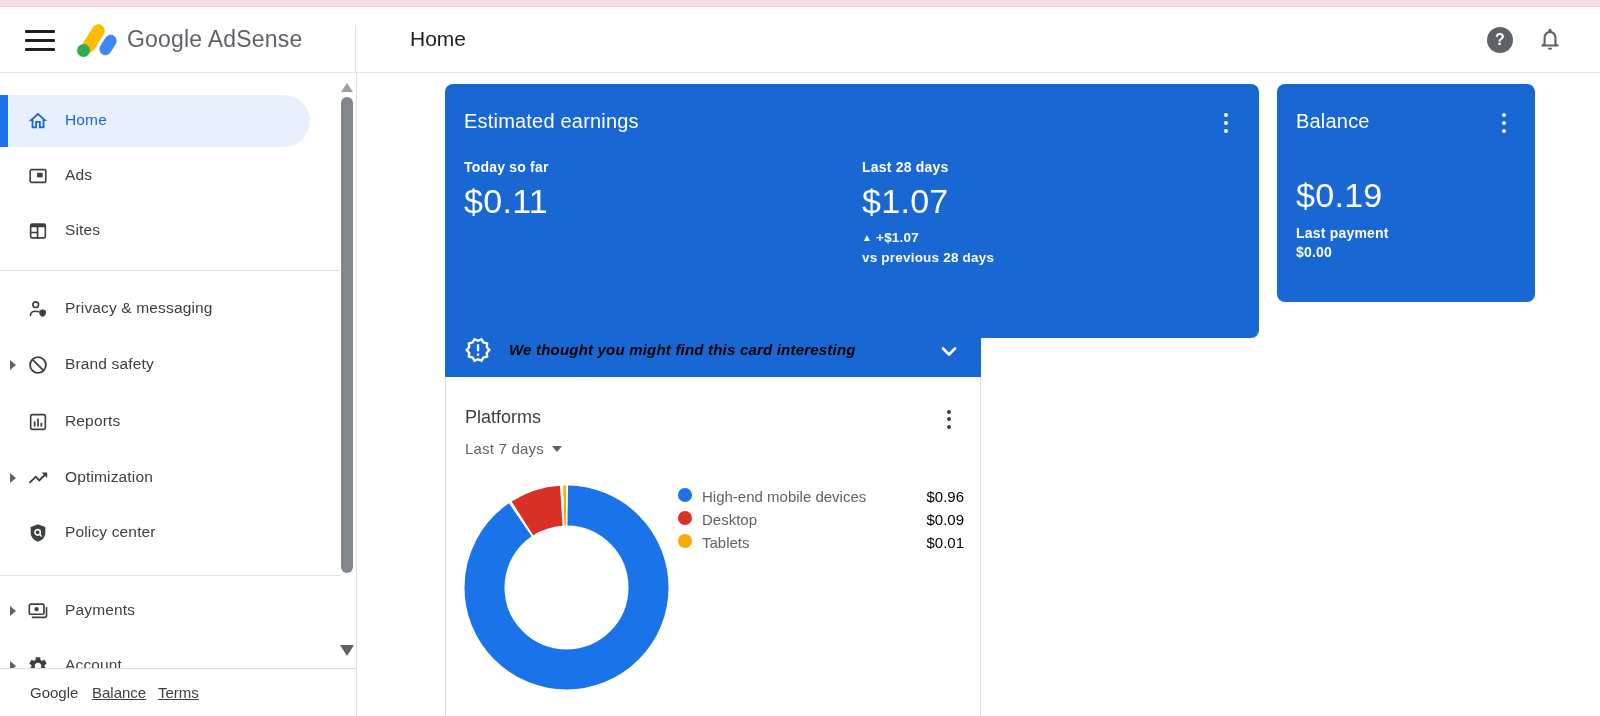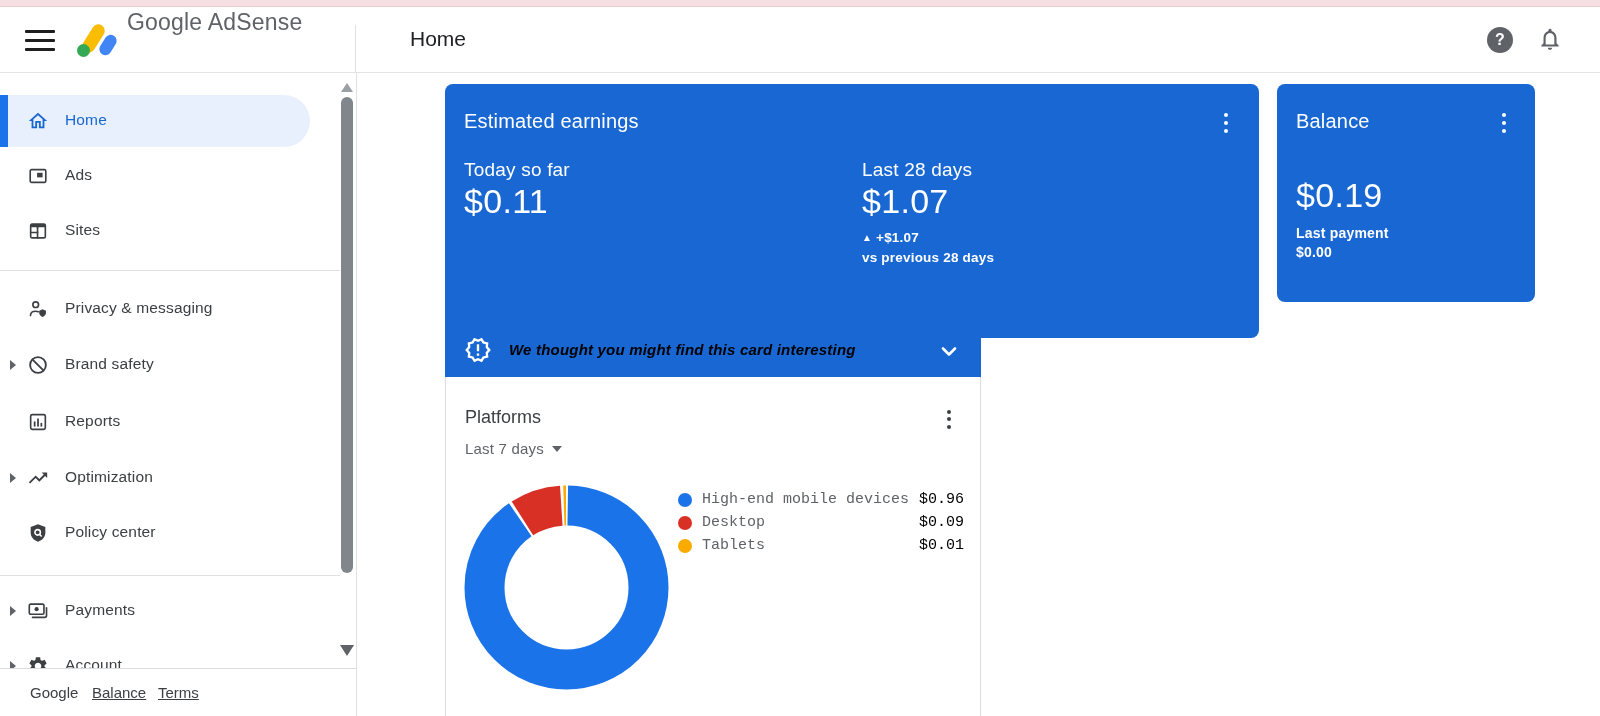--- a/index.html
+++ b/index.html
@@ -11,21 +11,21 @@
   .pink-strip { position:absolute; left:0; top:0; width:1600px; height:7px;
     background:#f6dee2; border-bottom:1px solid #eccdd4; }
 
   
   .topbar { position:absolute; left:0; top:7px; width:1600px; height:66px;
     background:#fff; border-bottom:1px solid #e4e4e4; }
   .hamburger { position:absolute; left:25px; top:20px; width:30px; height:26px;
     display:flex; flex-direction:column; justify-content:center; gap:6px; cursor:pointer; }
   .hamburger span { display:block; height:3px; background:#1f1f1f; border-radius:1px; }
   .logo-svg { position:absolute; left:72px; top:13px; }
-  .product-name { position:absolute; left:127px; top:2px; font-size:23px;
+  .product-name { position:absolute; left:127px; top:19px; font-size:23px;
     color:#5f6368; letter-spacing:.2px; }
   .topbar-divider { position:absolute; left:355px; top:18px; width:1px; height:48px; background:#e0e0e0; }
   .page-title { position:absolute; left:410px; top:20px; font-size:21px; color:#202124; }
   .help-btn { position:absolute; left:1487px; top:20px; width:26px; height:26px;
     border-radius:50%; background:#5f6368; color:#fff; font-size:16px; font-weight:bold;
     display:flex; align-items:center; justify-content:center; cursor:pointer; }
   .bell-btn { position:absolute; left:1537px; top:17px; width:26px; height:30px; cursor:pointer; }
 
   
   .sidebar { position:absolute; left:0; top:73px; width:356px; height:643px; background:#fff; }
@@ -66,21 +66,21 @@
   .blue-card { position:absolute; background:#1967d2; border-radius:8px; color:#fff; }
   .card-earnings { left:88px; top:11px; width:814px; height:254px; }
   .card-balance { left:920px; top:11px; width:258px; height:218px; }
   .card-title { position:absolute; left:19px; top:26px; font-size:20px; letter-spacing:.2px; }
   .kebab { position:absolute; width:24px; height:28px; display:flex; flex-direction:column;
     align-items:center; justify-content:center; gap:3.5px; cursor:pointer; }
   .kebab i { width:4.5px; height:4.5px; border-radius:50%; background:#fff; }
   .kebab.gray i { background:#3c4043; width:4px; height:4px; }
   .kebab-earnings { left:769px; top:25px; }
   .kebab-balance { left:215px; top:25px; }
-  .stat-label { position:absolute; font-size:19px; font-weight:400; letter-spacing:.2px; }
+  .stat-label { position:absolute; font-size:14px; font-weight:700; letter-spacing:.2px; }
   .stat-value { position:absolute; font-size:34px; font-weight:400; letter-spacing:.3px; }
   .delta-line { position:absolute; font-size:13.5px; font-weight:700; letter-spacing:.2px; }
   .delta-line .tri { font-size:10px; vertical-align:1px; }
 
   
   .banner { position:absolute; left:88px; top:250px; width:536px; height:54px;
     background:#1967d2; border-radius:8px 8px 0 0; cursor:pointer; }
   .banner-icon { position:absolute; left:19px; top:13px; width:28px; height:28px; }
   .banner-text { position:absolute; left:64px; top:18px; font-size:15px; font-style:italic;
     font-weight:600; color:#000000; letter-spacing:.2px; }
@@ -91,21 +91,21 @@
     background:#fff; border:1px solid #dadce0; border-top:none; }
   .platforms-title { position:absolute; left:19px; top:30px; font-size:18px; color:#3c4043; }
   .kebab-platforms { left:491px; top:28px; }
   .range-select { position:absolute; left:19px; top:63px; font-size:15px; color:#5f6368;
     cursor:pointer; letter-spacing:.2px; }
   .range-select .caret { display:inline-block; margin-left:8px; width:0; height:0;
     border-top:6px solid #5f6368; border-left:5px solid transparent; border-right:5px solid transparent;
     vertical-align:2px; }
   .donut-wrap { position:absolute; left:18px; top:108px; width:205px; height:205px; }
   .legend { position:absolute; left:232px; top:111px; width:286px; }
-  .legend-row { display:flex; align-items:center; height:23px;font-family:Liberation Mono, monospace; }
+  .legend-row { display:flex; align-items:flex-start; height:23px; }
   .legend-dot { width:14px; height:14px; border-radius:50%; flex:0 0 14px; }
   .legend-label { margin-left:10px; font-size:15px; color:#5f6368; flex:1 1 auto; white-space:nowrap; }
   .legend-value { font-size:15px; color:#000000; text-align:right; }
 
   svg .stroke-ic { stroke:#3c4043; fill:none; stroke-width:1.8; stroke-linecap:round; stroke-linejoin:round; }
   svg .fill-ic { fill:#3c4043; }
 </style>
 </head>
 <body>
 

